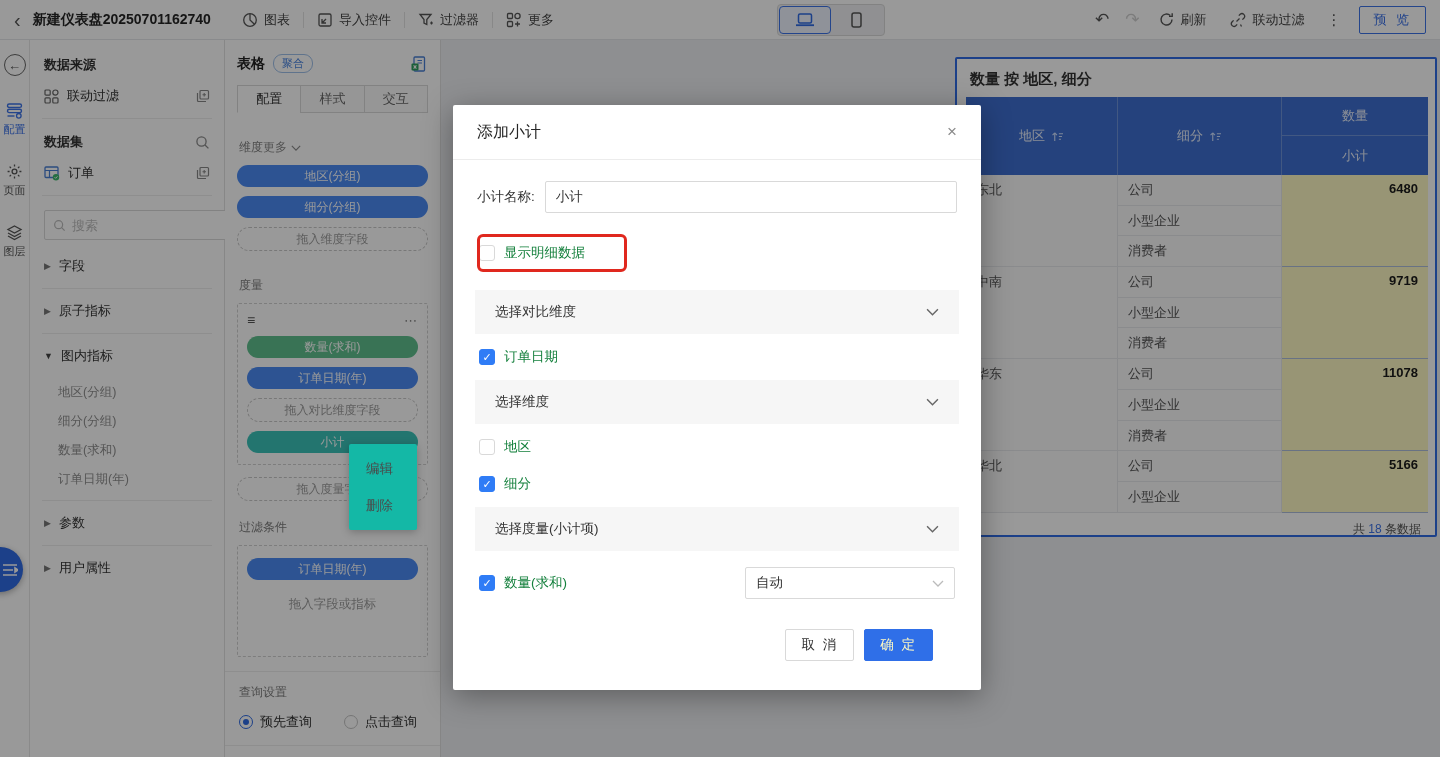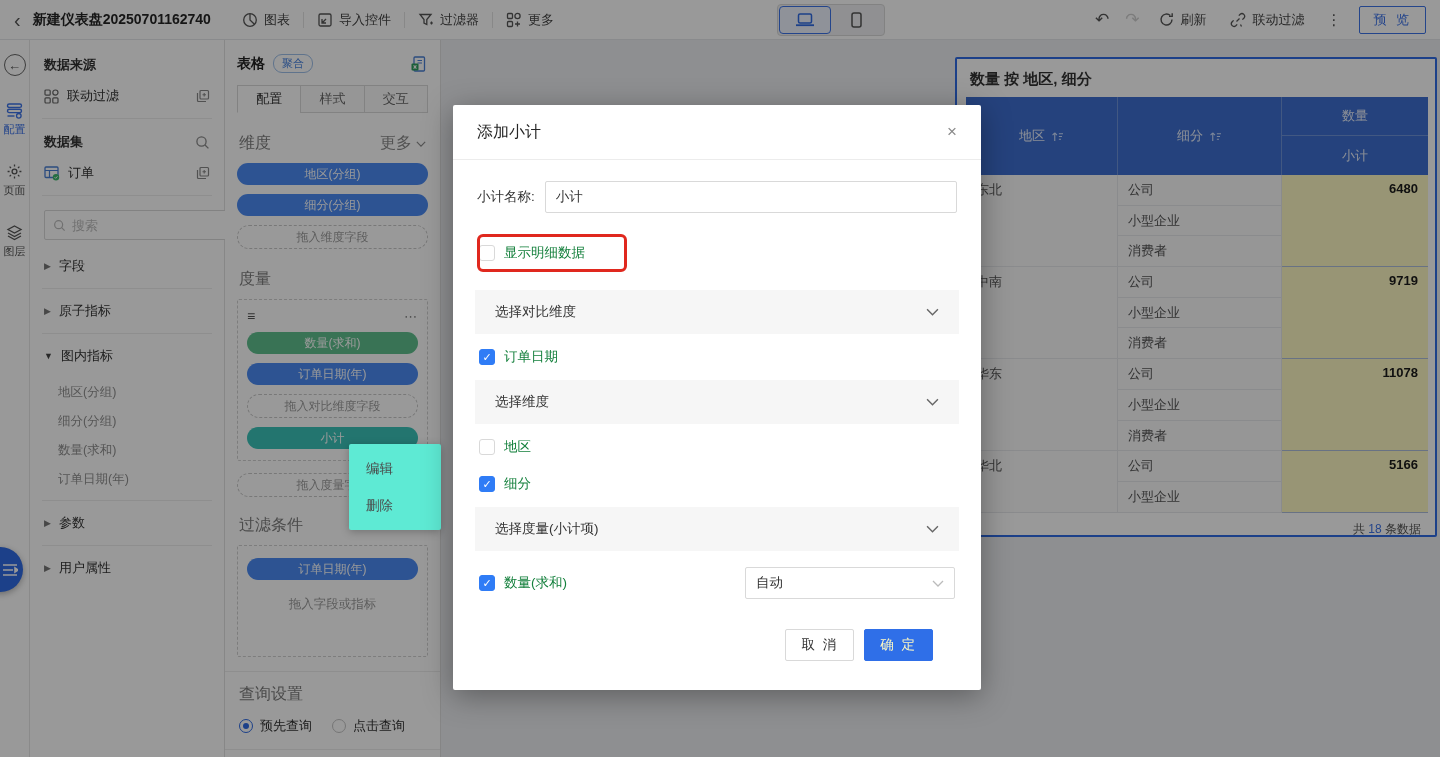--- a/index.html
+++ b/index.html
@@ -51,34 +51,34 @@
   
   .config-panel { width:216px; background:#fff; border-right:1px solid #dedede; padding:14px 12px 0; flex:none; position:relative; }
   .cp-head { display:flex; align-items:center; gap:8px; }
   .cp-title { font-size:14px; font-weight:bold; color:#222; }
   .badge { font-size:11px; color:#4a84e0; border:1px solid #9ec0ea; border-radius:9px; padding:1px 8px; }
   .cp-head .sp { flex:1; }
   .tabs { display:flex; margin-top:12px; }
   .tab { flex:1; height:28px; display:flex; align-items:center; justify-content:center; border:1px solid #d9d9d9; font-size:13px; color:#666; background:#fafafa; cursor:pointer; margin-left:-1px; }
   .tab:first-child { margin-left:0; }
   .tab.active { background:#fff; color:#333; border-bottom-color:#fff; }
-  .cp-label { display:flex; align-items:center; justify-content:space-between; color:#7d7d7d; font-size:16px; margin:20px 2px 9px; }
+  .cp-label { display:flex; align-items:center; color:#7d7d7d; font-size:12px; margin:26px 2px 9px; }
   .cp-more { display:flex; align-items:center; gap:4px; color:#8a8a8a; cursor:pointer; }
   .pill { height:22px; border-radius:11px; color:#fff; font-size:12px; display:flex; align-items:center; justify-content:center; margin-bottom:9px; cursor:pointer; }
   .pill.blue { background:#4b8bf4; }
   .pill.green { background:#5fc08e; }
   .pill.teal { background:#3bc4ba; }
   .pill.dashed { border:1px dashed #c9c9c9; color:#9b9b9b; background:transparent; height:24px; border-radius:12px; }
   .measure-box { border:1px dashed #d0d0d0; border-radius:2px; padding:8px 9px 2px; margin-bottom:12px; }
   .mb-head { display:flex; justify-content:space-between; align-items:center; color:#555; margin-bottom:8px; }
   .mb-head .dots { color:#8a8a8a; letter-spacing:1px; cursor:pointer; }
   .mb-head .bars { cursor:grab; font-size:14px; }
   .filter-box { border:1px dashed #d0d0d0; border-radius:2px; padding:12px 9px; height:112px; margin-top:2px; }
   .filter-box .ph { text-align:center; color:#9b9b9b; font-size:12.5px; margin-top:16px; }
-  .radio-row { display:flex; align-items:center; gap:20px; margin:12px 2px 14px; }
+  .radio-row { display:flex; align-items:center; gap:32px; margin:12px 2px 14px; }
   .radio { display:flex; align-items:center; gap:7px; font-size:13px; color:#333; cursor:pointer; }
   .rdot { width:14px; height:14px; border-radius:50%; border:1px solid #c4c4c4; background:#fff; position:relative; }
   .radio.sel .rdot { border:1px solid #2f6be4; }
   .radio.sel .rdot::after { content:""; position:absolute; inset:3px; border-radius:50%; background:#2f6be4; }
   .drill-row { display:flex; align-items:center; justify-content:space-between; margin-top:12px; color:#7d7d7d; font-size:12px; }
   .sq-add { width:16px; height:16px; background:#2f6be4; color:#fff; border-radius:2px; font-size:13px; line-height:15px; text-align:center; cursor:pointer; }
 
   
   .canvas { flex:1; position:relative; background:#edeff2; }
   .chart-card { position:absolute; left:514px; top:17px; width:482px; height:480px; background:#fff; border:2px solid #2f6be4; border-radius:2px; }
@@ -93,21 +93,21 @@
   .tbl-body { display:grid; grid-template-columns:152px 164px 146px; grid-auto-rows:30.7px; }
   .cell { font-size:13px; color:#555; padding:6px 10px; border-bottom:1px solid #e6e8ec; border-right:1px solid #e6e8ec; background:#fafafb; overflow:hidden; }
   .cell.sub { background:#fef9c3; border-right:none; border-bottom:1px solid #aebedd; text-align:right; font-weight:bold; color:#1b1b1b; font-size:13px; }
   .cc-footer { text-align:right; padding:8px 14px; font-size:12px; color:#555; }
   .cc-footer b { color:#3d73e8; font-weight:normal; }
 
   
   .dim { position:absolute; inset:0; background:rgba(0,0,0,.4); z-index:50; }
 
   
-  .ctx-menu { position:absolute; left:349px; top:444px; width:92px; z-index:60; background:#5eead4; box-shadow:0 2px 8px rgba(0,0,0,.25); border-radius:2px; padding:6px 0; }
+  .ctx-menu { position:absolute; left:349px; top:444px; width:68px; z-index:60; background:#14b8a6; box-shadow:0 2px 8px rgba(0,0,0,.25); border-radius:2px; padding:6px 0; }
   .ctx-item { height:37px; line-height:37px; padding-left:17px; font-size:13.5px; color:#4a4a4a; cursor:pointer; }
 
   
   .modal { position:absolute; left:453px; top:105px; width:528px; height:585px; background:#fff; z-index:100; box-shadow:0 6px 30px rgba(0,0,0,.35); border-radius:2px; }
   .md-head { height:55px; border-bottom:1px solid #ececec; display:flex; align-items:center; padding:0 24px; }
   .md-title { font-size:16px; color:#262626; }
   .md-close { margin-left:auto; font-size:17px; color:#8a8a8a; cursor:pointer; }
   .md-body { padding:21px 24px 0; }
   .name-row { display:flex; align-items:center; gap:10px; }
   .name-label { font-size:13.5px; color:#333; white-space:nowrap; }

